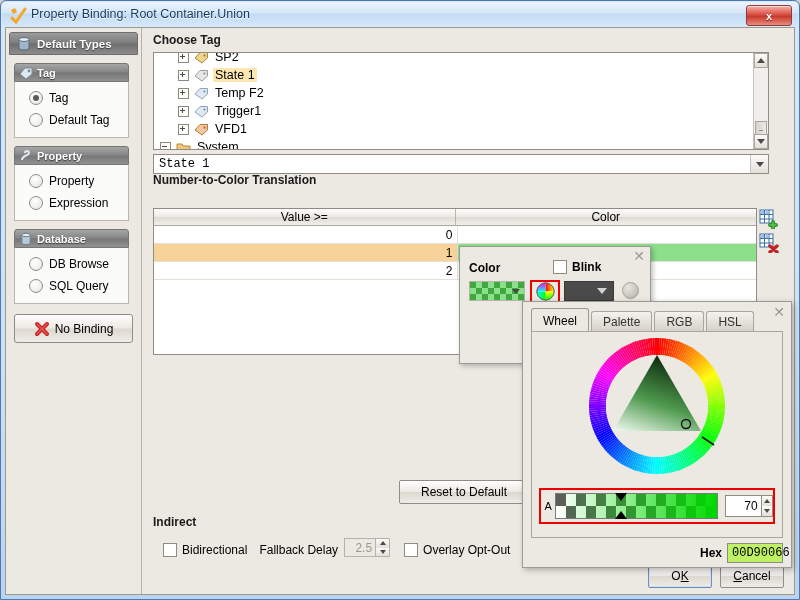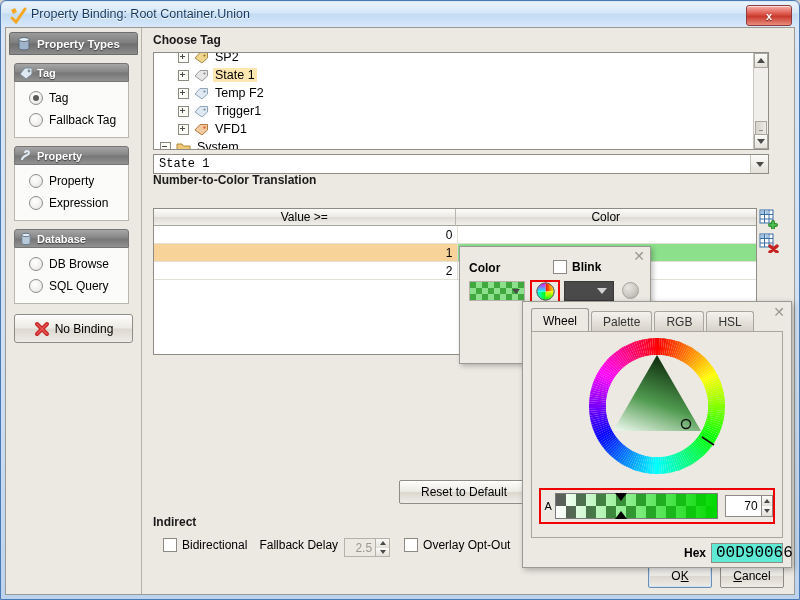--- a/index.html
+++ b/index.html
@@ -169,21 +169,21 @@
     border:1px solid #8f8c85;border-radius:2px;
     display:flex;align-items:center;justify-content:center;font-size:12px;cursor:pointer;
     box-shadow:inset 0 1px 0 #fff;
   }
   .lfc-label{position:absolute;left:395px;top:456px;font-size:12px;}
   .lfc-swatch{
     position:absolute;left:511px;top:452px;width:14px;height:22px;
     background:#000;border:1px solid #777;box-sizing:border-box;
   }
   .options-label{position:absolute;left:10px;top:487px;}
-  .opt-row{position:absolute;left:20px;top:510px;display:flex;align-items:flex-start;}
+  .opt-row{position:absolute;left:20px;top:510px;display:flex;align-items:flex-end;}
   .chk{
     width:12px;height:12px;border:1px solid #8d8a83;background:#fff;
     margin-right:5px;flex:0 0 auto;
   }
   .spin{
     width:46px;height:19px;border:1px solid #b5b2aa;background:#ece9e2;
     display:flex;align-items:center;box-sizing:border-box;margin:0 6px;
   }
   .spin .sv{flex:1;text-align:right;padding-right:3px;color:#9b9890;font-size:12px;}
   .spin .sbtns{width:13px;height:100%;display:flex;flex-direction:column;border-left:1px solid #b5b2aa;}
@@ -258,23 +258,23 @@
   .alpha-num{
     width:44px;height:22px;border:1px solid #8f8c85;background:#fff;box-sizing:border-box;
     display:flex;align-items:center;justify-content:flex-end;padding-right:3px;
     font-size:12px;margin-left:7px;
   }
   .alpha-spin{width:14px;height:22px;display:flex;flex-direction:column;border:1px solid #8f8c85;border-left:none;box-sizing:border-box;}
   .alpha-spin .sb{flex:1;background:linear-gradient(to bottom,#fbfbf9,#e3e0d8);display:flex;align-items:center;justify-content:center;cursor:pointer;}
   .hex-row{position:absolute;right:8px;top:241px;display:flex;align-items:center;}
   .hex-lab{font-weight:bold;font-size:12px;margin-right:5px;}
   .hex-field{
-    width:72px;height:20px;border:1px solid #8f8c85;background:#5eead4;box-sizing:border-box;
+    width:56px;height:20px;border:1px solid #8f8c85;background:#bef264;box-sizing:border-box;
     display:flex;align-items:center;padding-left:4px;
-    font-family:"Liberation Mono","DejaVu Sans Mono",monospace;font-size:16px;
+    font-family:"Liberation Mono","DejaVu Sans Mono",monospace;font-size:12px;
   }
   
   .btnbar{position:absolute;right:10px;bottom:6px;display:flex;}
   .dlgbtn{
     width:62px;height:22px;margin-left:8px;
     background:linear-gradient(to bottom,#fdfdfc 0%,#eceae4 48%,#dcd8cf 52%,#eeece7 100%);
     border:1px solid #8f8c85;border-radius:2px;
     display:flex;align-items:center;justify-content:center;font-size:12px;cursor:pointer;
     box-shadow:inset 0 1px 0 #fff;
     margin-top:24px;
@@ -304,41 +304,41 @@
 
     <div class="left-panel">
       <div class="panel-header bt-header">
         <div class="ph-icon">
           <svg width="16" height="16" viewBox="0 0 16 16">
             <ellipse cx="8" cy="3.5" rx="5" ry="2" fill="#cfdbe8" stroke="#5a6a7a"></ellipse>
             <path d="M3 3.5 V12 a5 2 0 0 0 10 0 V3.5" fill="#9fb4c8" stroke="#5a6a7a"></path>
             <ellipse cx="8" cy="3.5" rx="5" ry="2" fill="#e4edf5" stroke="#5a6a7a"></ellipse>
           </svg>
         </div>
-        <span>Property Types</span>
+        <span>Default Types</span>
       </div>
 
       <div class="group">
         <div class="gh">
           <div class="gi">
             <svg width="14" height="14" viewBox="0 0 14 14">
               <path d="M1 8 L6 2 L13 2 L13 8 L7 13 Z" fill="#dfe9f3" stroke="#7b8a99"></path>
               <circle cx="10" cy="5" r="1.4" fill="#7b8a99"></circle>
             </svg>
           </div>
           <span>Tag</span>
         </div>
         <div class="gbody">
           <div class="radio-row">
             <div class="radio on"></div>
             <span class="radio-label">Tag</span>
           </div>
           <div class="radio-row">
             <div class="radio"></div>
-            <span class="radio-label">Fallback Tag</span>
+            <span class="radio-label">Default Tag</span>
           </div>
         </div>
       </div>
 
       <div class="group">
         <div class="gh">
           <div class="gi">
             <svg width="14" height="14" viewBox="0 0 14 14">
               <path d="M3 11 C3 6 10 7 10 4 a2 2 0 0 0 -4 0" fill="none" stroke="#dfe9f3" stroke-width="2"></path>
             </svg>

